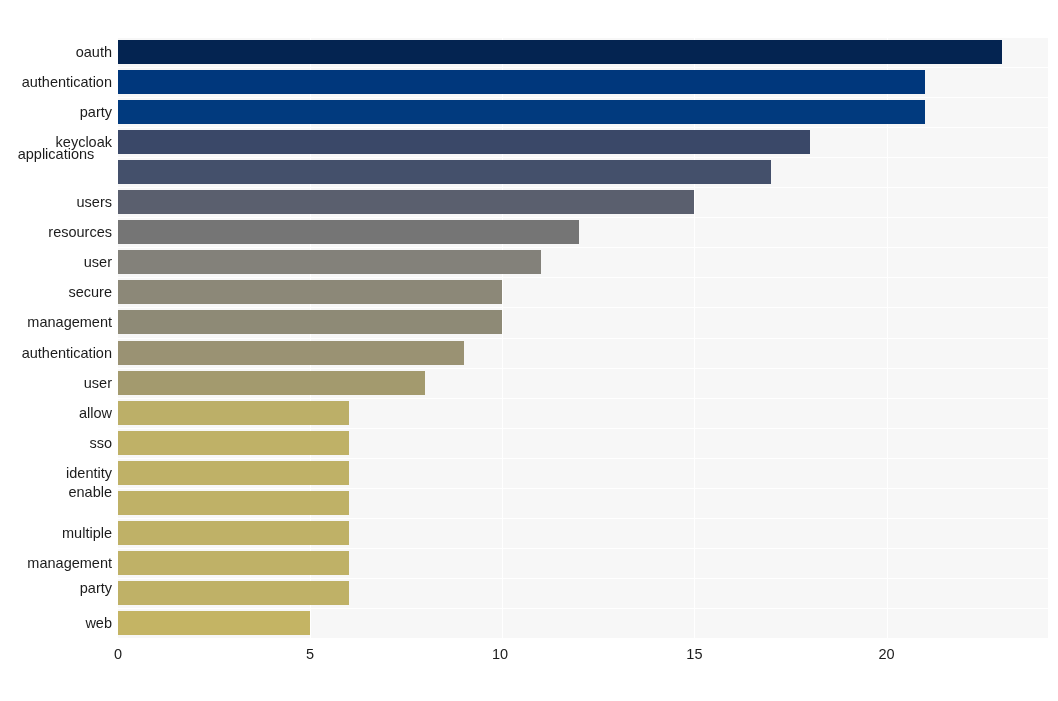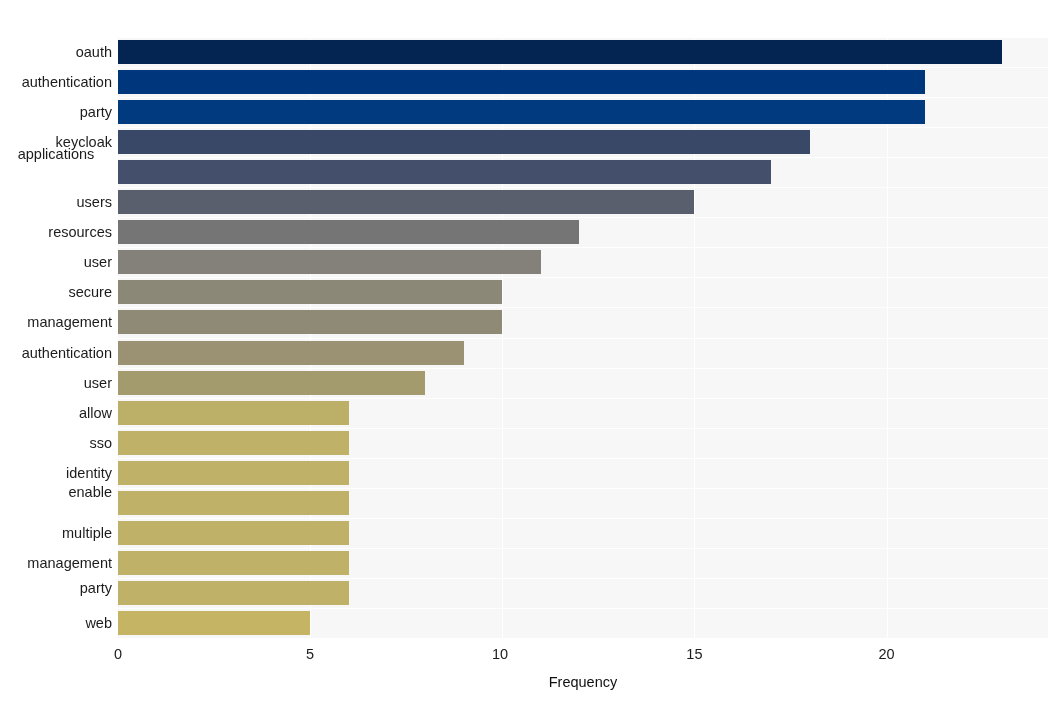--- a/index.html
+++ b/index.html
@@ -188,15 +188,14 @@
     </div>
 
   <div class="xtick-wrap" id="xtick-wrap">
       <div class="xtick-item" style="left: 0px;">0</div>
       <div class="xtick-item" style="left: 192.149px;">5</div>
       <div class="xtick-item" style="left: 382px;">10</div>
       <div class="xtick-item" style="left: 576.446px;">15</div>
       <div class="xtick-item" style="left: 768.595px;">20</div>
     </div>
 
-  <div class="xaxis-label">Frequency</div>
 
 </div>
 
 </body></html>

